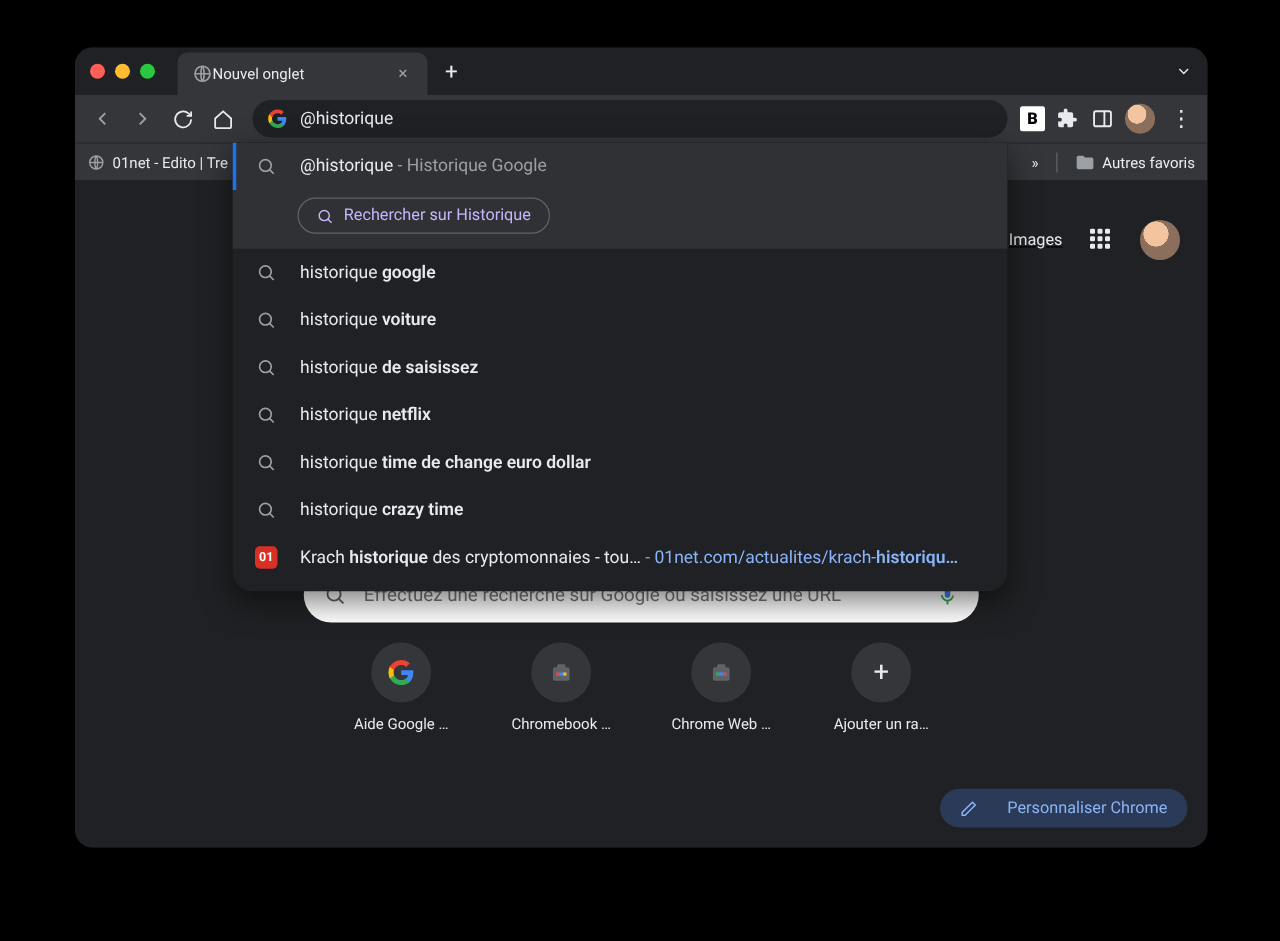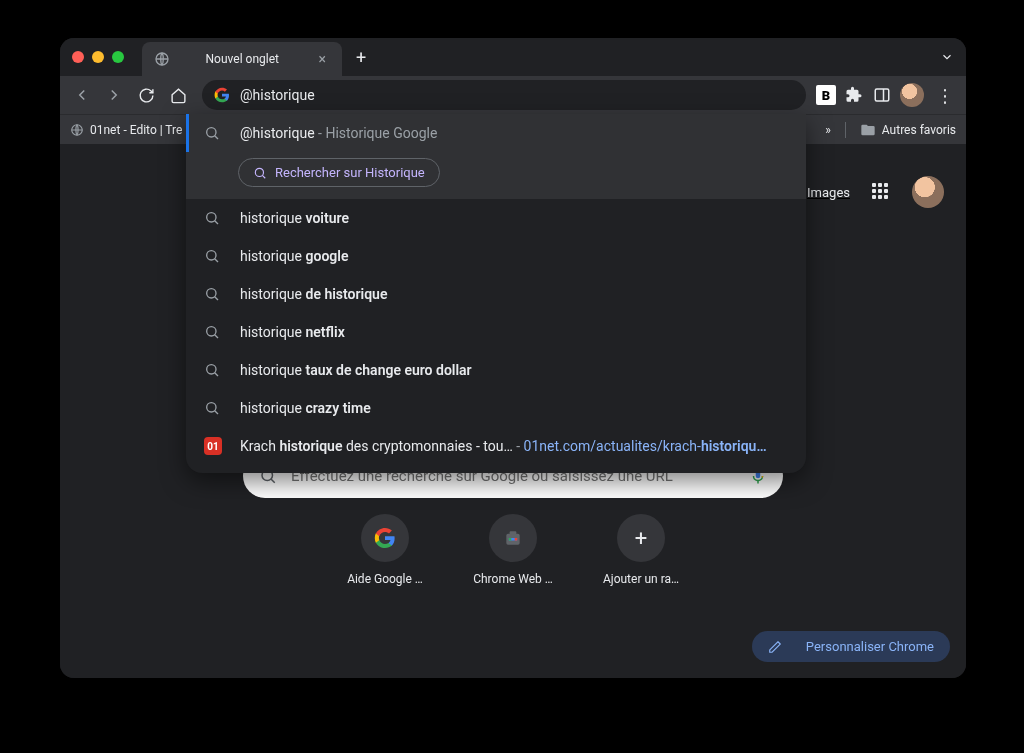--- a/index.html
+++ b/index.html
@@ -10,21 +10,21 @@
   background: #202124; border-radius: 14px; overflow: hidden;
   box-shadow: 0 20px 60px rgba(0,0,0,.5);
 }
 
 
 .titlebar { height: 38px; background: #202124; display: flex; align-items: center; padding: 0 12px; }
 .traffic { display: flex; gap: 8px; margin-right: 12px; }
 .dot { width: 12px; height: 12px; border-radius: 50%; }
 .dot.red { background: #ff5f57; } .dot.yellow { background: #febc2e; } .dot.green { background: #28c840; }
 
-.tab { display: flex; align-items: center; gap: 24px; background: #35363a; padding: 6px 12px; border-radius: 8px 8px 0 0; margin-left: 6px; height: 34px; align-self: flex-end; min-width: 200px; text-align: center; }
+.tab { display: flex; align-items: center; gap: 0; background: #35363a; padding: 6px 12px; border-radius: 8px 8px 0 0; margin-left: 6px; height: 34px; align-self: flex-end; min-width: 200px; }
 .tab-icon { width: 16px; height: 16px; color: #9aa0a6; }
 .tab-title { color: #e8eaed; font-size: 12px; flex: 1; }
 .tab-close { color: #9aa0a6; font-size: 14px; cursor: pointer; padding: 0 4px; }
 .new-tab { color: #e8eaed; font-size: 18px; margin-left: 14px; cursor: pointer; }
 .chevron-down { margin-left: auto; color: #e8eaed; }
 
 
 .toolbar { height: 38px; background: #35363a; display: flex; align-items: center; padding: 0 8px; gap: 4px; }
 .nav-btn { width: 28px; height: 28px; display:flex; align-items:center; justify-content:center; color:#9aa0a6; border-radius:50%; cursor:pointer; }
 .nav-btn.active { color:#e8eaed; }
@@ -60,21 +60,21 @@
 .shortcuts { position:absolute; top:370px; left:50%; transform:translateX(-50%); display:flex; gap:38px; }
 .shortcut { display:flex; flex-direction:column; align-items:center; gap:10px; cursor:pointer; width:90px; }
 .sc-circle { width:48px; height:48px; border-radius:50%; background:#35363a; display:flex; align-items:center; justify-content:center; color:#e8eaed; font-size:22px; }
 .sc-label { color:#e8eaed; font-size:12px; text-align:center; white-space:nowrap; overflow:hidden; text-overflow:ellipsis; width:100%; }
 
 .customize { position:absolute; bottom:16px; right:16px; background:#2b3a57; color:#8ab4f8; border-radius:18px; padding:8px 16px; display:flex; align-items:center; gap:24px; font-size:13px; cursor:pointer; }
 
 
 .suggestions { position:absolute; top:76px; left:126px; width:620px; background:#202124; border-radius:0 0 16px 16px; box-shadow:0 8px 24px rgba(0,0,0,.5); z-index:50; padding-bottom:8px; overflow:hidden; }
 .sugg-row { display:flex; align-items:center; padding:10px 18px; gap:18px; color:#e8eaed; font-size:14px; cursor:pointer; }
-.sugg-icon { width:18px; height:18px; color:#9aa0a6; flex-shrink:0; display:flex; align-items:center; justify-content:flex-start; }
+.sugg-icon { width:18px; height:18px; color:#9aa0a6; flex-shrink:0; display:flex; align-items:center; justify-content:center; }
 .sugg-text strong { font-weight:600; }
 .sugg-desc { color:#9aa0a6; }
 .sugg-chip-wrap { padding: 6px 18px 12px 52px; background:#303134; }
 .sugg-chip { display:inline-flex; align-items:center; gap:8px; border:1px solid #5f6368; border-radius:16px; padding:6px 14px; color:#c4b5fd; font-size:13px; cursor:pointer; }
 .sugg-link { color:#8ab4f8; }
 .site-badge { width:18px; height:18px; background:#d93025; color:#fff; font-size:10px; font-weight:700; border-radius:4px; display:flex; align-items:center; justify-content:center; }
 .blue-bar { position:absolute; left:0; top:0; width:3px; height:100%; background:#1a73e8; }
 .sugg-first { position:relative; background:#303134; }
 
 
@@ -224,20 +224,32 @@
             </svg>
           </div>
         <span class="sc-label">Aide Google …</span>
       </div>
       <div class="shortcut">
         <div class="sc-circle">
             <svg width="20" height="20" viewBox="0 0 24 24">
               <rect x="4" y="7" width="16" height="13" rx="2" fill="#5f6368"></rect>
               <rect x="8" y="4" width="8" height="4" rx="1" fill="#5f6368"></rect>
               <rect x="7" y="12" width="10" height="3" fill="#4285F4"></rect>
+              <rect x="7" y="12" width="3" height="3" fill="#EA4335"></rect>
+              <rect x="14" y="12" width="3" height="3" fill="#FBBC05"></rect>
+            </svg>
+          </div>
+        <span class="sc-label">Chromebook …</span>
+      </div>
+      <div class="shortcut">
+        <div class="sc-circle">
+            <svg width="20" height="20" viewBox="0 0 24 24">
+              <rect x="4" y="7" width="16" height="13" rx="2" fill="#5f6368"></rect>
+              <rect x="8" y="4" width="8" height="4" rx="1" fill="#5f6368"></rect>
+              <rect x="7" y="12" width="10" height="3" fill="#4285F4"></rect>
               <rect x="7" y="12" width="3" height="3" fill="#34A853"></rect>
               <rect x="14" y="12" width="3" height="3" fill="#EA4335"></rect>
             </svg>
           </div>
         <span class="sc-label">Chrome Web …</span>
       </div>
       <div class="shortcut">
         <div class="sc-circle">+</div>
         <span class="sc-label">Ajouter un ra…</span>
       </div>
@@ -273,57 +285,57 @@
     </div>
 
     <div id="sugg-list">
         <div class="sugg-row">
           <div class="sugg-icon">
             <svg width="16" height="16" viewBox="0 0 24 24" fill="none" stroke="currentColor" stroke-width="2">
               <circle cx="11" cy="11" r="7"></circle>
               <path d="M21 21l-5-5"></path>
             </svg>
           </div>
+          <span class="sugg-text">historique <strong>google</strong></span>
+        </div>
+        <div class="sugg-row">
+          <div class="sugg-icon">
+            <svg width="16" height="16" viewBox="0 0 24 24" fill="none" stroke="currentColor" stroke-width="2">
+              <circle cx="11" cy="11" r="7"></circle>
+              <path d="M21 21l-5-5"></path>
+            </svg>
+          </div>
           <span class="sugg-text">historique <strong>voiture</strong></span>
         </div>
         <div class="sugg-row">
           <div class="sugg-icon">
             <svg width="16" height="16" viewBox="0 0 24 24" fill="none" stroke="currentColor" stroke-width="2">
               <circle cx="11" cy="11" r="7"></circle>
               <path d="M21 21l-5-5"></path>
             </svg>
           </div>
-          <span class="sugg-text">historique <strong>google</strong></span>
-        </div>
-        <div class="sugg-row">
-          <div class="sugg-icon">
-            <svg width="16" height="16" viewBox="0 0 24 24" fill="none" stroke="currentColor" stroke-width="2">
-              <circle cx="11" cy="11" r="7"></circle>
-              <path d="M21 21l-5-5"></path>
-            </svg>
-          </div>
-          <span class="sugg-text">historique <strong>de historique</strong></span>
+          <span class="sugg-text">historique <strong>de saisissez</strong></span>
         </div>
         <div class="sugg-row">
           <div class="sugg-icon">
             <svg width="16" height="16" viewBox="0 0 24 24" fill="none" stroke="currentColor" stroke-width="2">
               <circle cx="11" cy="11" r="7"></circle>
               <path d="M21 21l-5-5"></path>
             </svg>
           </div>
           <span class="sugg-text">historique <strong>netflix</strong></span>
         </div>
         <div class="sugg-row">
           <div class="sugg-icon">
             <svg width="16" height="16" viewBox="0 0 24 24" fill="none" stroke="currentColor" stroke-width="2">
               <circle cx="11" cy="11" r="7"></circle>
               <path d="M21 21l-5-5"></path>
             </svg>
           </div>
-          <span class="sugg-text">historique <strong>taux de change euro dollar</strong></span>
+          <span class="sugg-text">historique <strong>time de change euro dollar</strong></span>
         </div>
         <div class="sugg-row">
           <div class="sugg-icon">
             <svg width="16" height="16" viewBox="0 0 24 24" fill="none" stroke="currentColor" stroke-width="2">
               <circle cx="11" cy="11" r="7"></circle>
               <path d="M21 21l-5-5"></path>
             </svg>
           </div>
           <span class="sugg-text">historique <strong>crazy time</strong></span>
         </div>

